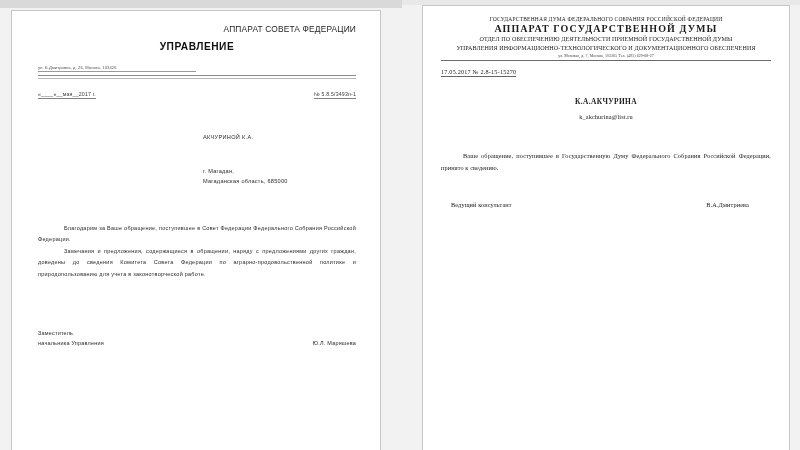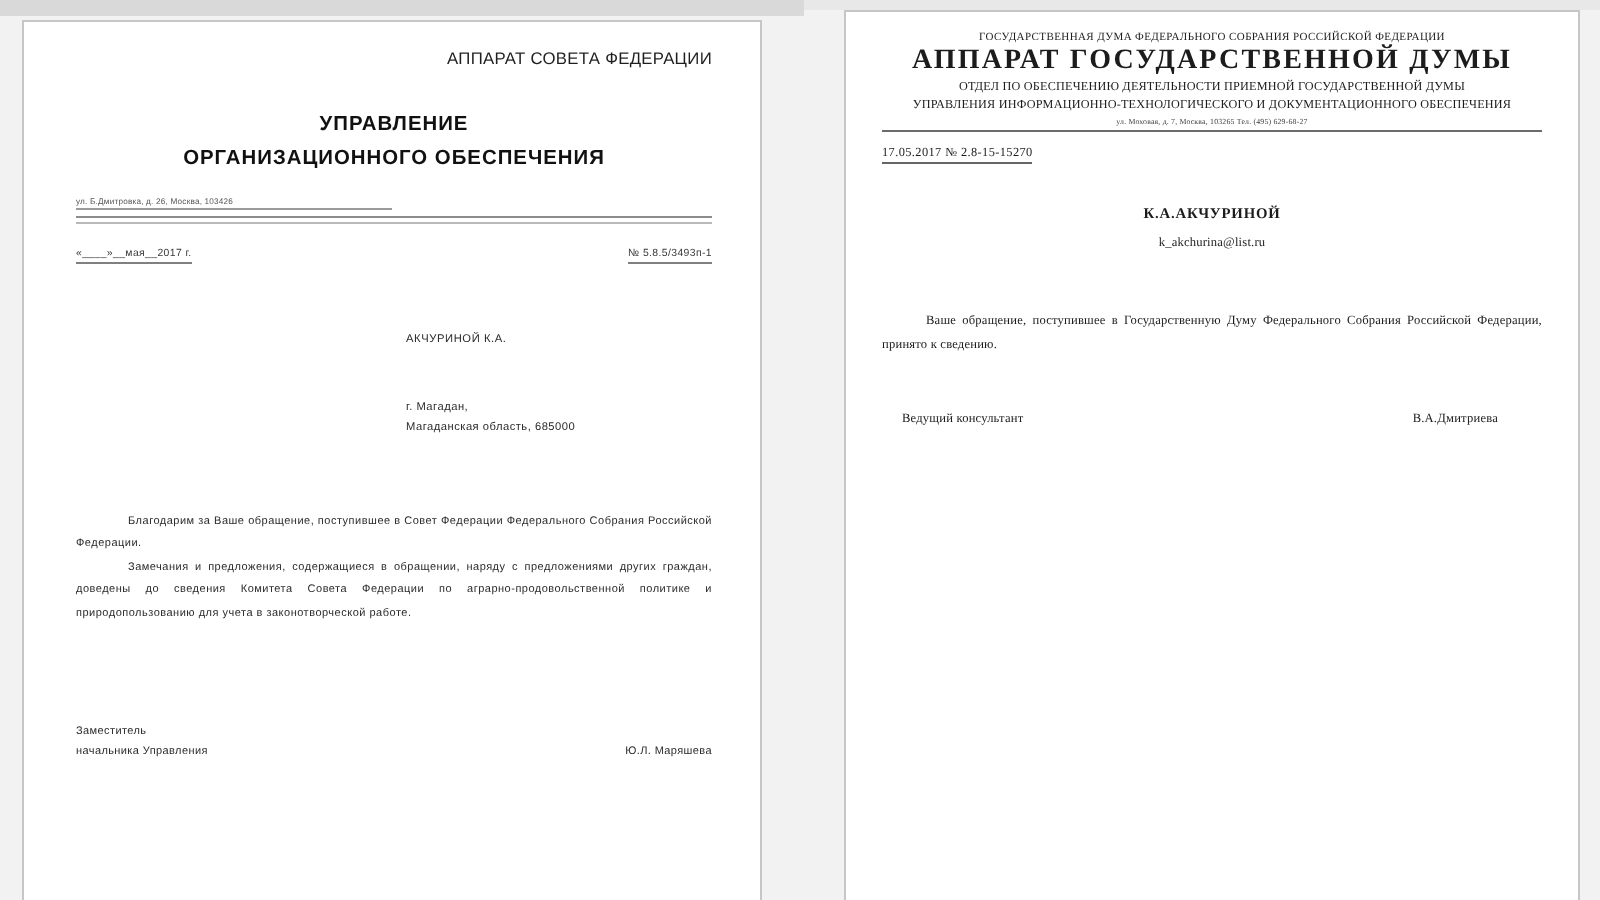--- a/index.html
+++ b/index.html
@@ -55,21 +55,21 @@
     letter-spacing: 0.15px;
     color: #1f1f1f;
   }
   .l-head-2 {
     text-align: center;
     font-size: 10.2px;
     font-weight: bold;
     line-height: 1.65;
     letter-spacing: 0.5px;
     color: #111;
-    margin-top: 20px;
+    margin-top: 4px;
   }
   .l-addr {
     margin-top: 9px;
     font-size: 4.1px;
     color: #555;
     letter-spacing: 0.1px;
     border-bottom: 1px solid #9a9a9a;
     padding-bottom: 1px;
     width: 158px;
   }
@@ -141,21 +141,21 @@
     padding: 10px 18px 0 18px;
   }
   .r-h1 {
     text-align: center;
     font-size: 5.5px;
     letter-spacing: 0.2px;
     line-height: 1.35;
   }
   .r-h2 {
     text-align: center;
-    font-size: 14px;
+    font-size: 10px;
     font-weight: bold;
     letter-spacing: 1.1px;
     line-height: 1.2;
   }
   .r-h3 {
     text-align: center;
     font-size: 6.1px;
     letter-spacing: 0.1px;
     line-height: 1.45;
   }
@@ -219,21 +219,20 @@
 
 <div class="page" id="doc-left">
   <div class="inner">
 
     <div class="l-head">
       <div>АППАРАТ СОВЕТА ФЕДЕРАЦИИ</div>
     </div>
 
     <div class="l-head-2">
       <div>УПРАВЛЕНИЕ</div>
-      <div>ОРГАНИЗАЦИОННОГО  ОБЕСПЕЧЕНИЯ</div>
     </div>
 
     <div class="l-addr">ул. Б.Дмитровка, д. 26, Москва, 103426</div>
     <div class="l-rule"></div>
 
     <div class="l-meta">
       <span>«____»__мая__2017 г.</span>
       <span>№ 5.8.5/3493п-1</span>
     </div>
 
@@ -267,21 +266,21 @@
     <div class="r-h2">АППАРАТ ГОСУДАРСТВЕННОЙ ДУМЫ</div>
     <div class="r-h3">ОТДЕЛ ПО ОБЕСПЕЧЕНИЮ ДЕЯТЕЛЬНОСТИ ПРИЕМНОЙ ГОСУДАРСТВЕННОЙ ДУМЫ</div>
     <div class="r-h3">УПРАВЛЕНИЯ ИНФОРМАЦИОННО-ТЕХНОЛОГИЧЕСКОГО И ДОКУМЕНТАЦИОННОГО ОБЕСПЕЧЕНИЯ</div>
     <div class="r-addr">ул. Моховая, д. 7, Москва, 103265    Тел. (495) 629-68-27</div>
     <div class="r-rule"></div>
 
     <div class="r-meta">
       <span>17.05.2017 № 2.8-15-15270</span>
     </div>
 
-    <div class="r-to">К.А.АКЧУРИНОЙ</div>
+    <div class="r-to">К.А.АКЧУРИНА</div>
     <div class="r-email">k_akchurina@list.ru</div>
 
     <div class="r-body">
       <p>Ваше обращение, поступившее в Государственную Думу Федерального Собрания Российской Федерации, принято к сведению.</p>
     </div>
 
     <div class="r-sign">
       <div class="pos">Ведущий консультант</div>
       <div class="name">В.А.Дмитриева</div>
     </div>

